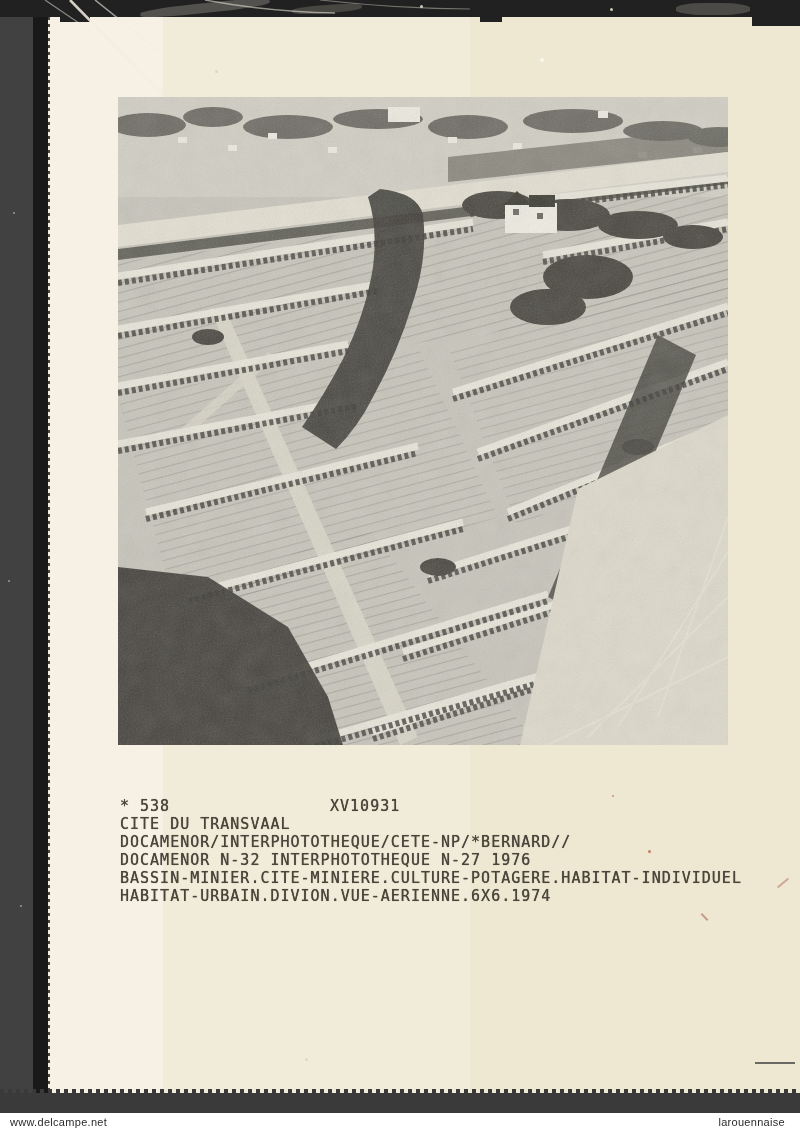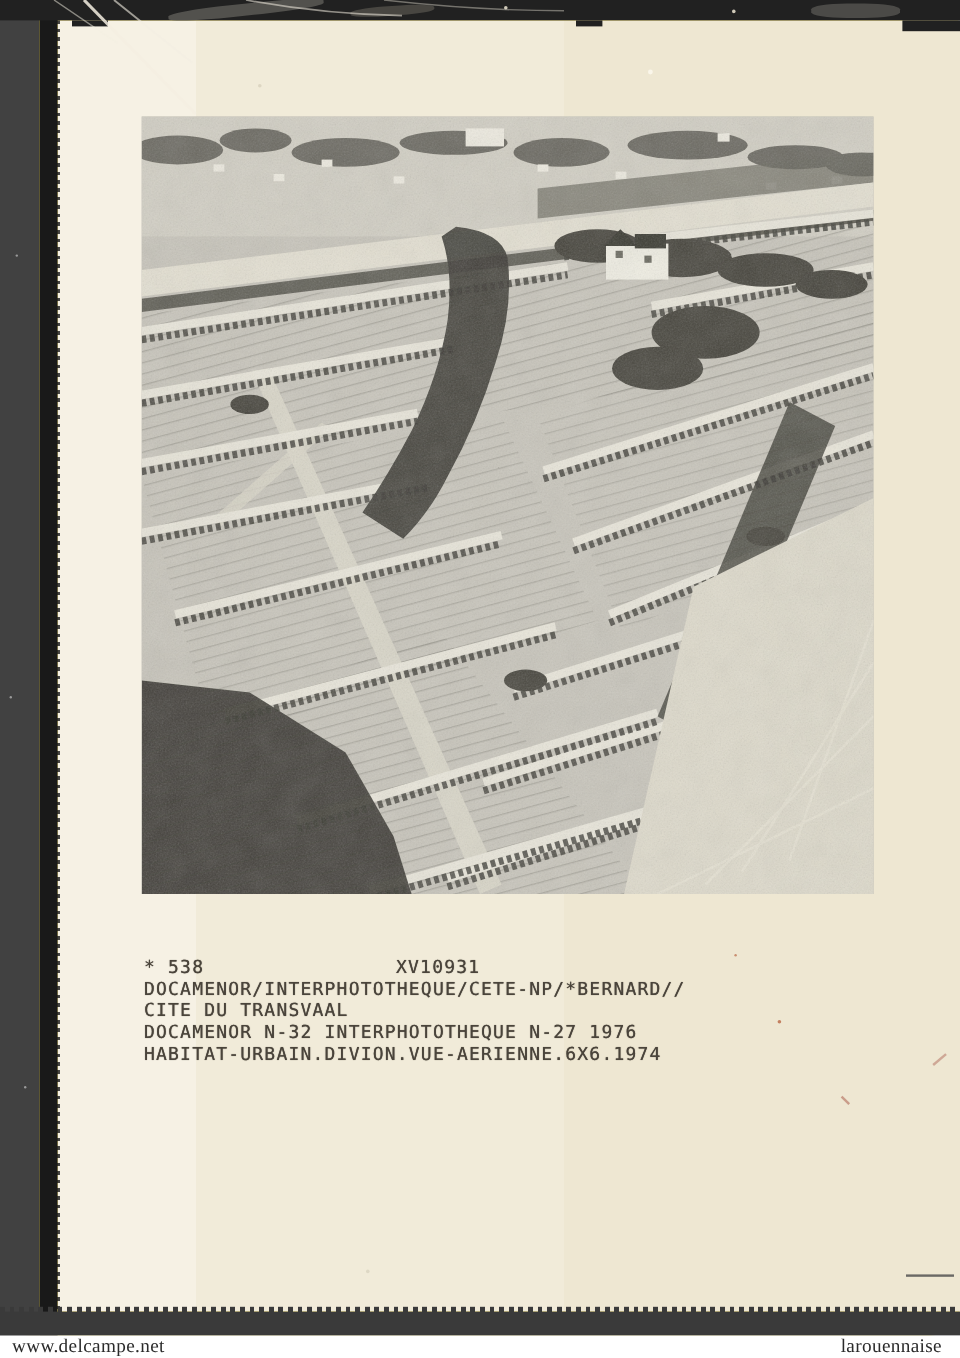--- a/index.html
+++ b/index.html
@@ -1,18 +1,18 @@
 <!DOCTYPE html>
 <html style="--c-card: #f1ebd9; --c-card_light: #f6f1e4; --c-card_shade: #eee7d2; --c-scan_gray: #414141; --c-scan_black: #191919; --c-top_band: #212121; --c-bottom_band: #3a3a3a; --c-ink: #4a443b; --c-watermark_text: #2b2b2b; --c-photo_base: #c8c5bb; --c-photo_dark: #3d3c35; --c-photo_light: #e9e6da;"><head>
 <meta charset="utf-8">
 <style>
   html,body{margin:0;padding:0;background:#ffffff;}
   body{width:800px;height:1132px;overflow:hidden;position:relative;
        font-family:"DejaVu Sans",sans-serif;}
-  .scan{position:absolute;left:0;top:0;width:800px;height:1113px;background:#fde047;border-radius:25px;}
+  .scan{position:absolute;left:0;top:0;width:800px;height:1113px;background:#a3a3a3;border-radius:25px;}
 
   
   .card{position:absolute;left:48px;top:17px;width:752px;height:1076px;
         background:linear-gradient(90deg,
           var(--c-card_light,#f6f1e4) 0 115px,
           var(--c-card,#f1ebd9) 115px 422px,
           var(--c-card_shade,#eee7d2) 422px 100%);}
 
   
   .left-gray{position:absolute;left:0;top:0;width:33px;height:1113px;
@@ -42,21 +42,21 @@
            text-shadow:0 0 .7px var(--c-ink,#4a443b);white-space:nowrap;}
   .cap-line{height:18px;}
   .cap-ref{display:inline-block;width:200px;}
 
   
   .streaks{position:absolute;left:0;top:0;pointer-events:none;}
   .mark{position:absolute;pointer-events:none;}
 
   
   .footer{position:absolute;left:0;top:1113px;width:800px;height:19px;background:#ffffff;}
-  .wm{position:absolute;bottom:0;font-family:Liberation Serif, serif;font-size:16px;
+  .wm{position:absolute;bottom:0;font-family:Liberation Sans, sans-serif;font-size:11px;
       color:var(--c-watermark_text,#2b2b2b);letter-spacing:.3px;line-height:19px;}
   .wm-site{left:10px;}
   .wm-seller{right:15px;}
 </style>
 </head>
 <body>
 
 <div class="scan">
 
   <div class="card"></div>
@@ -196,23 +196,24 @@
       <rect x="0" y="0" width="610" height="648" filter="url(#blotchF)" opacity="0.10"></rect>
       <rect x="0" y="0" width="610" height="648" filter="url(#grainF)" opacity="0.20"></rect>
     </svg>
   </div>
 
   <div class="caption">
     <div class="cap-line">
       <span class="cap-ref">* 538</span>
       <span>XV10931</span>
     </div>
+    <div class="cap-line">CITE DU TRANSVAAL</div>
     <div class="cap-line">DOCAMENOR/INTERPHOTOTHEQUE/CETE-NP/*BERNARD//</div>
-    <div class="cap-line">CITE DU TRANSVAAL</div>
     <div class="cap-line">DOCAMENOR N-32 INTERPHOTOTHEQUE N-27 1976</div>
+    <div class="cap-line">BASSIN-MINIER.CITE-MINIERE.CULTURE-POTAGERE.HABITAT-INDIVIDUEL</div>
     <div class="cap-line">HABITAT-URBAIN.DIVION.VUE-AERIENNE.6X6.1974</div>
   </div>
 
   <div class="left-gray"></div>
   <div class="left-black"></div>
   <div class="serration-left"></div>
 
   <div class="top-band">
     <div class="band-patch" style="left:140px;top:3px;width:130px;height:10px;background:#5f5e59;transform:rotate(-6deg);opacity:.8;"></div>
     <div class="band-patch" style="left:292px;top:5px;width:70px;height:8px;background:#52504a;transform:rotate(-4deg);opacity:.8;"></div>

